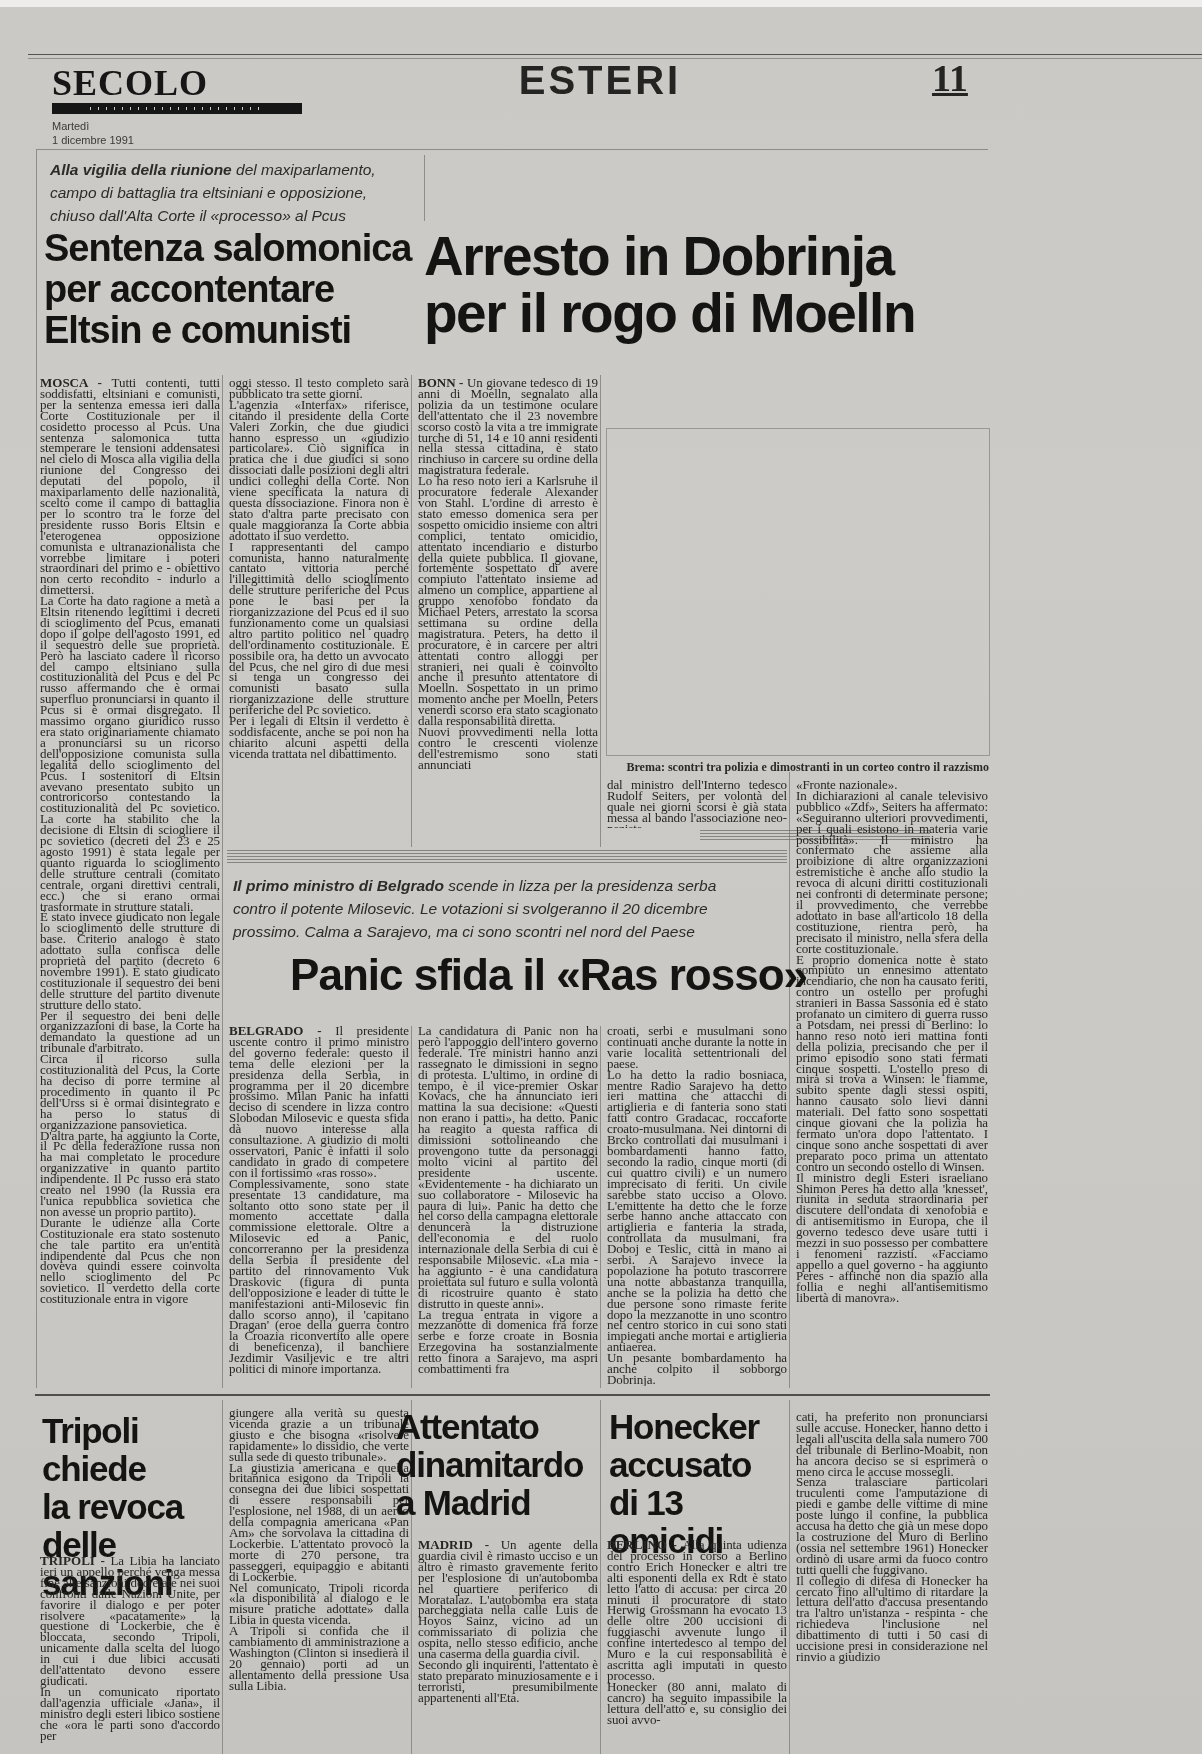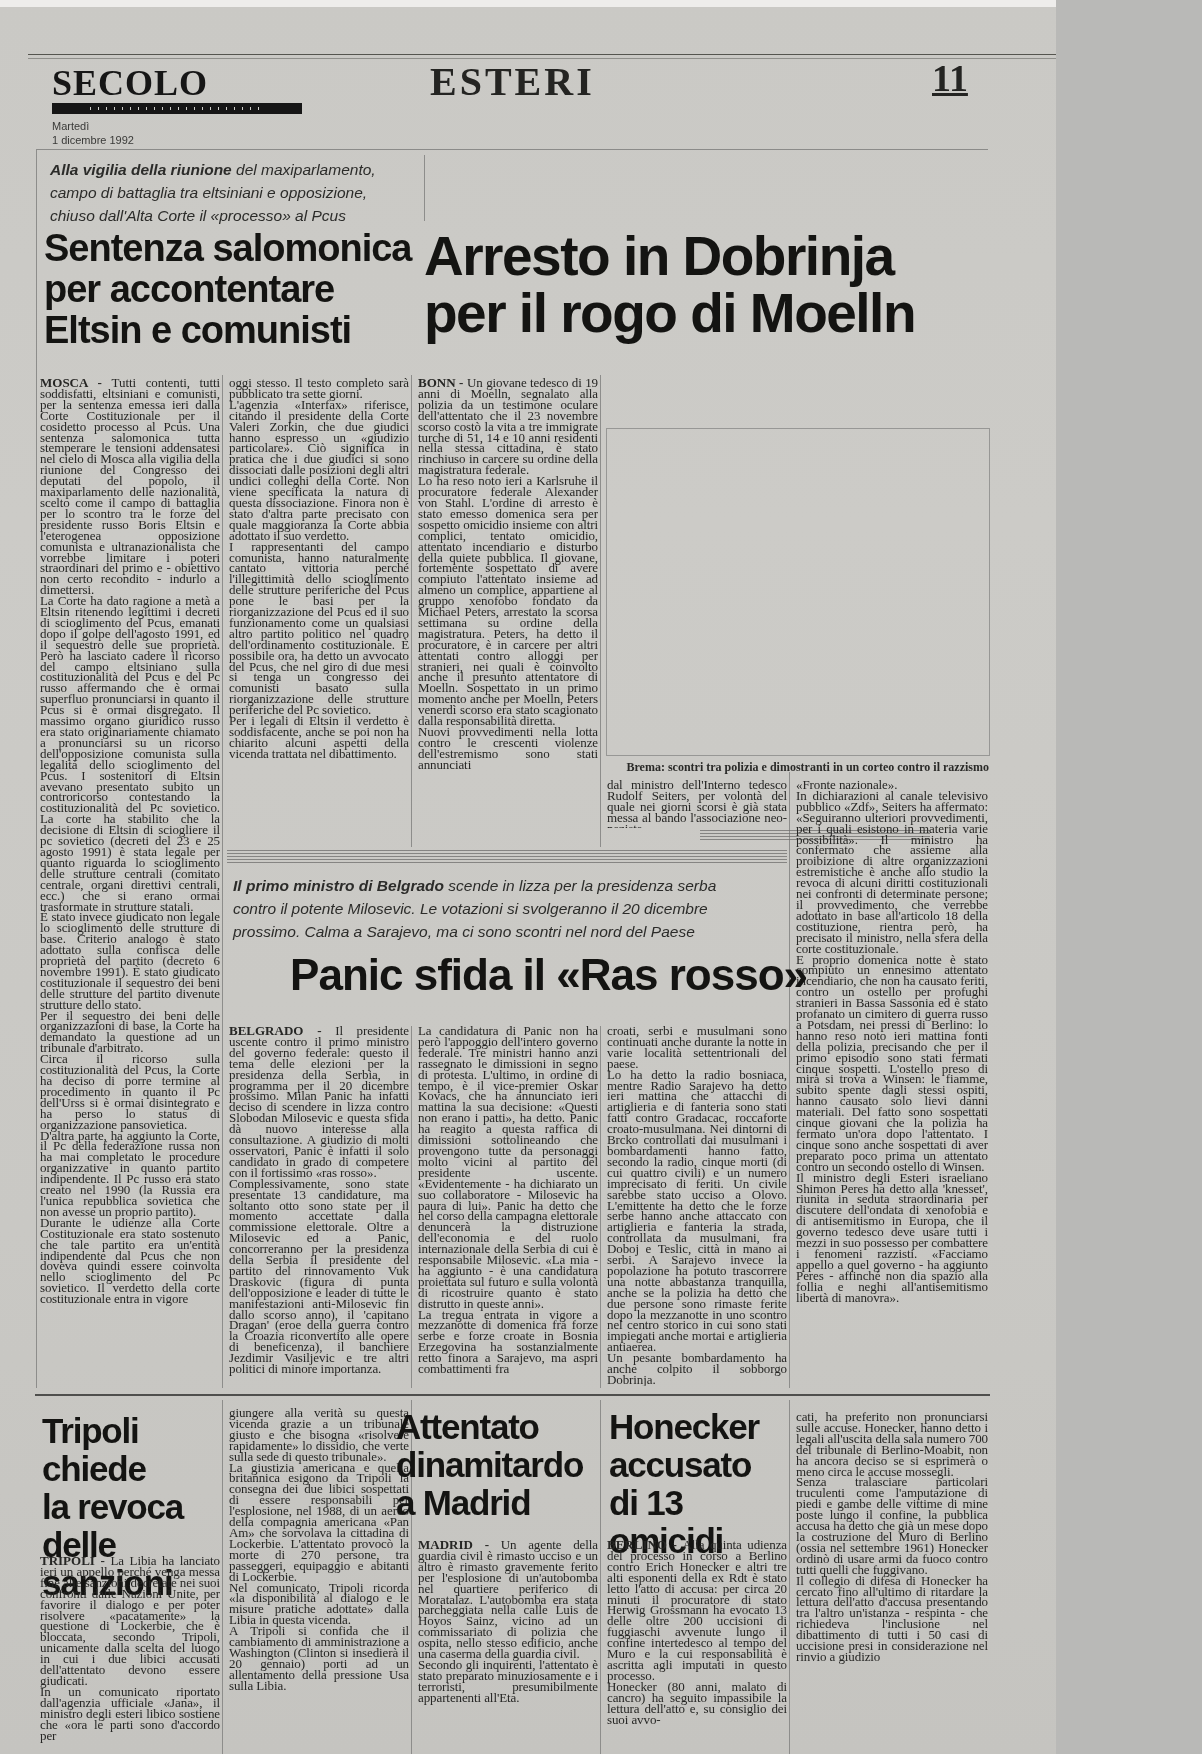--- a/index.html
+++ b/index.html
@@ -1,27 +1,27 @@
 <!DOCTYPE html>
 <html><head>
 <meta charset="utf-8">
 <style>
   html,body{margin:0;padding:0;background:#b9b9b7;}
-  .page{position:relative;width:1056px;height:1754px;overflow:hidden;
+  .page{position:relative;width:1202px;height:1754px;overflow:hidden;
         background:linear-gradient(180deg,#cac9c5 0%,#cccbc7 30%,#c9c8c4 70%,#c5c4c0 100%);
         font-family:"Liberation Serif",serif;}
   .abs{position:absolute;}
   .hrule{height:1px;background:#6f6f6d;}
   .vrule{width:1px;background:#8d8d8b;}
   .masthead{font-family:"Liberation Serif",serif;font-weight:bold;font-size:36px;color:#161616;letter-spacing:1px;}
   .masthead-bar{background-color:#161616;
         background-image:repeating-linear-gradient(90deg,#cfcec9 0 1px,rgba(0,0,0,0) 1px 8px);
         background-size:70% 3px;background-position:center 4px;background-repeat:no-repeat;}
   .dateline-sm{font-family:"Liberation Sans",sans-serif;font-size:11px;color:#3a3a38;line-height:13px;}
-  .section{font-family:Liberation Serif, serif;font-size:40px;color:#242422;letter-spacing:3px;font-weight:bold;}
+  .section{font-family:Liberation Sans, sans-serif;font-size:40px;color:#242422;letter-spacing:3px;font-weight:bold;text-align:center;}
   .pagenum{font-family:"Liberation Serif",serif;font-size:38px;color:#242422;font-weight:bold;text-decoration:underline;}
   .kicker{font-family:"Liberation Sans",sans-serif;font-style:italic;font-size:15.5px;line-height:23px;color:#2c2c2a;white-space:pre-line;}
   .kicker b{font-weight:bold;}
   .headline{font-family:"Liberation Sans",sans-serif;font-weight:bold;color:#141412;white-space:pre-line;}
   .h-med{font-size:38px;line-height:41px;letter-spacing:-1px;}
   .h-big{font-size:55px;line-height:57px;letter-spacing:-1.5px;}
   .h-panic{font-size:44px;line-height:46px;letter-spacing:-1px;text-align:right;}
   .h-small{font-size:35px;line-height:38px;letter-spacing:-1.2px;}
   .body-col{font-family:Liberation Serif, serif;font-size:13px;line-height:10.9px;
         text-align:justify;color:#262624;white-space:pre-line;overflow:hidden;letter-spacing:-0.1px;}
@@ -46,21 +46,21 @@
 <div class="page">
 
   <div class="abs" style="left:0;top:0;width:1202px;height:7px;background:#eeedeb"></div>
 
   <div class="abs hrule" style="left:28px;top:54px;width:1174px;background:#55554f"></div>
   <div class="abs hrule" style="left:28px;top:58px;width:1174px;background:#8f8f8b"></div>
 
   <div class="abs masthead" style="left:52px;top:62px">SECOLO</div>
   <div class="abs masthead-bar" style="left:52px;top:103px;width:250px;height:11px"></div>
   <div class="abs dateline-sm" style="left:52px;top:120px">Martedì</div>
-  <div class="abs dateline-sm" style="left:52px;top:134px">1 dicembre 1992</div>
+  <div class="abs dateline-sm" style="left:52px;top:134px">1 dicembre 1991</div>
   <div class="abs section" style="left:430px;top:58px;width:340px">ESTERI</div>
   <div class="abs pagenum" style="left:932px;top:56px">11</div>
 
   <div class="abs hrule" style="left:36px;top:149px;width:952px;background:#8b8b89"></div>
 
   <div class="abs vrule" style="left:36px;top:149px;height:1239px"></div>
   <div class="abs vrule" style="left:424px;top:155px;height:66px"></div>
   <div class="abs vrule" style="left:222px;top:375px;height:1013px"></div>
   <div class="abs vrule" style="left:411px;top:375px;height:472px"></div>
   <div class="abs vrule" style="left:600px;top:375px;height:472px"></div>

